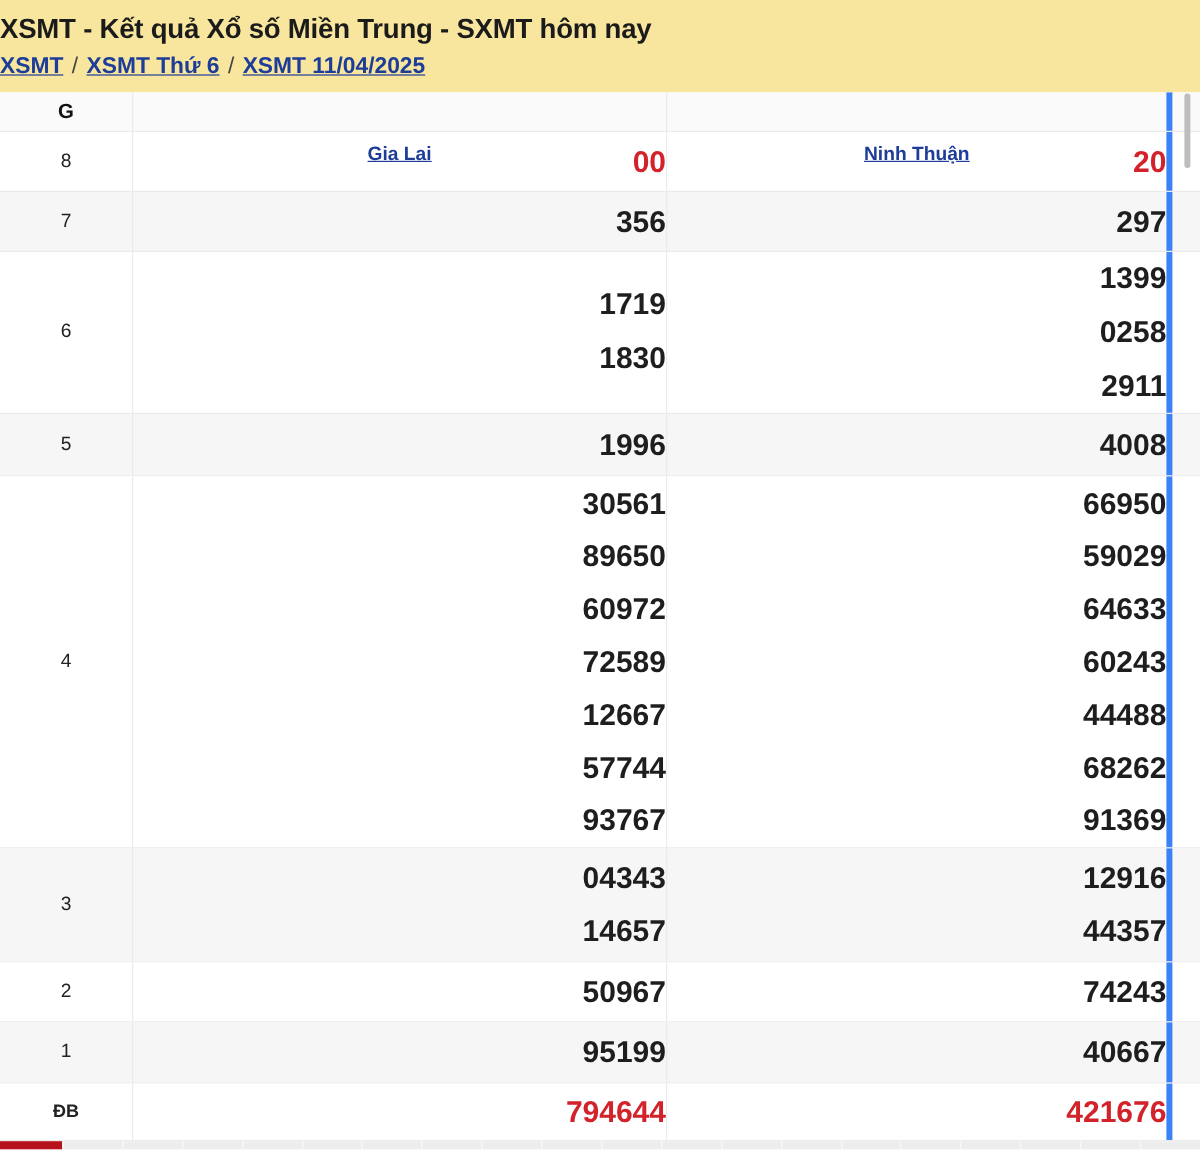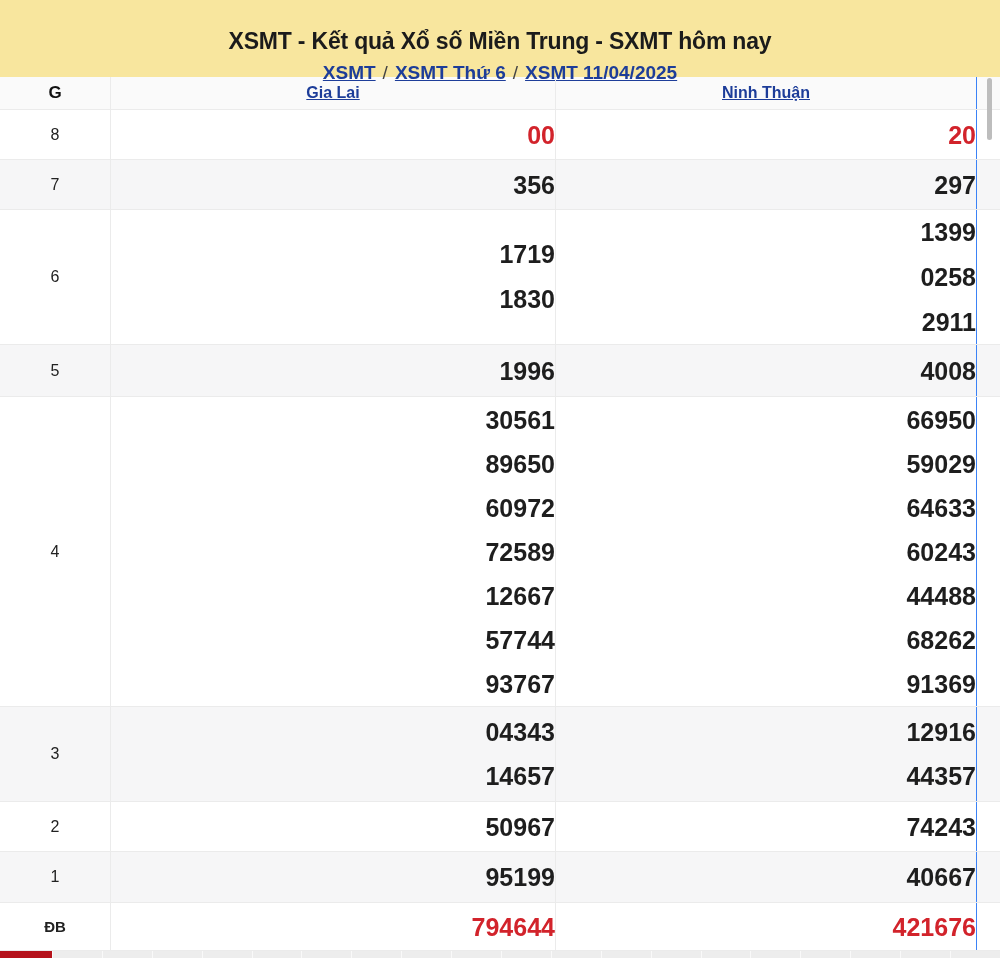--- a/index.html
+++ b/index.html
@@ -1,42 +1,42 @@
 <!DOCTYPE html>
 <html><head>
 <meta charset="utf-8">
 <style>
   * { margin:0; padding:0; box-sizing:border-box; }
   html,body { width:1000px; height:958px; background:#fff; overflow:hidden;
     font-family:"Liberation Sans","DejaVu Sans",sans-serif; }
   .page { position:relative; width:1000px; height:958px; }
 
   
-  .banner { height:77px; background:#f8e69e; text-align:center; padding-top:26px; }
+  .banner { height:77px; background:#f8e69e; text-align:left; padding-top:9px; }
   .banner h1 { font-size:23px; font-weight:700; color:#1b1b1b; letter-spacing:-0.2px; line-height:30px; }
   .crumbs { margin-top:6px; font-size:19px; font-weight:700; color:#333; }
   .crumbs a { color:#1d3d99; text-decoration:underline; cursor:pointer; }
   .crumbs .sep { margin:0 7px; font-weight:400; color:#444; }
 
   
   .trow { display:flex; border-bottom:1px solid #ebebeb; background:#fff; }
   .trow.shaded { background:#f6f6f7; }
   .thead { height:33px; background:#fafafa; }
   .pcell { width:111px; border-right:1px solid #ebebeb; display:flex;
            align-items:center; justify-content:center; font-size:16px; color:#222; }
   .c1 { width:445px; border-right:1px solid #ebebeb; }
-  .c2 { width:421px; border-right:1px solid #3b82f6; }
+  .c2 { width:421px; border-right:5px solid #3b82f6; }
   .gut { flex:1; }
   .ncol { display:flex; flex-direction:column; justify-content:center; }
   .num { text-align:right; font-weight:700; font-size:25px; color:#1e1e1e; line-height:44px; }
   .r6 .num { line-height:45px; }
   .red .num { color:#d2232b; }
   .thead .pcell { font-weight:700; font-size:17px; color:#111; }
   .hlink { display:block; text-align:center; font-weight:700; font-size:16px;
-           color:#1d3d99; text-decoration:underline; line-height:32px; cursor:pointer; }
+           color:#1d3d99; text-decoration:underline; line-height:32px; cursor:pointer;margin-top:36px; }
 
   .h50{height:50px} .h51{height:51px} .h52{height:52px} .h48{height:48px}
   .h135{height:135px} .h310{height:310px} .h95{height:95px}
 
   .prize-db { font-weight:700; font-size:15px; }
 
   
   .scrollthumb { position:absolute; top:78px; right:8px; width:5px; height:62px;
                  background:#bdbdbd; border-radius:3px; }
 

